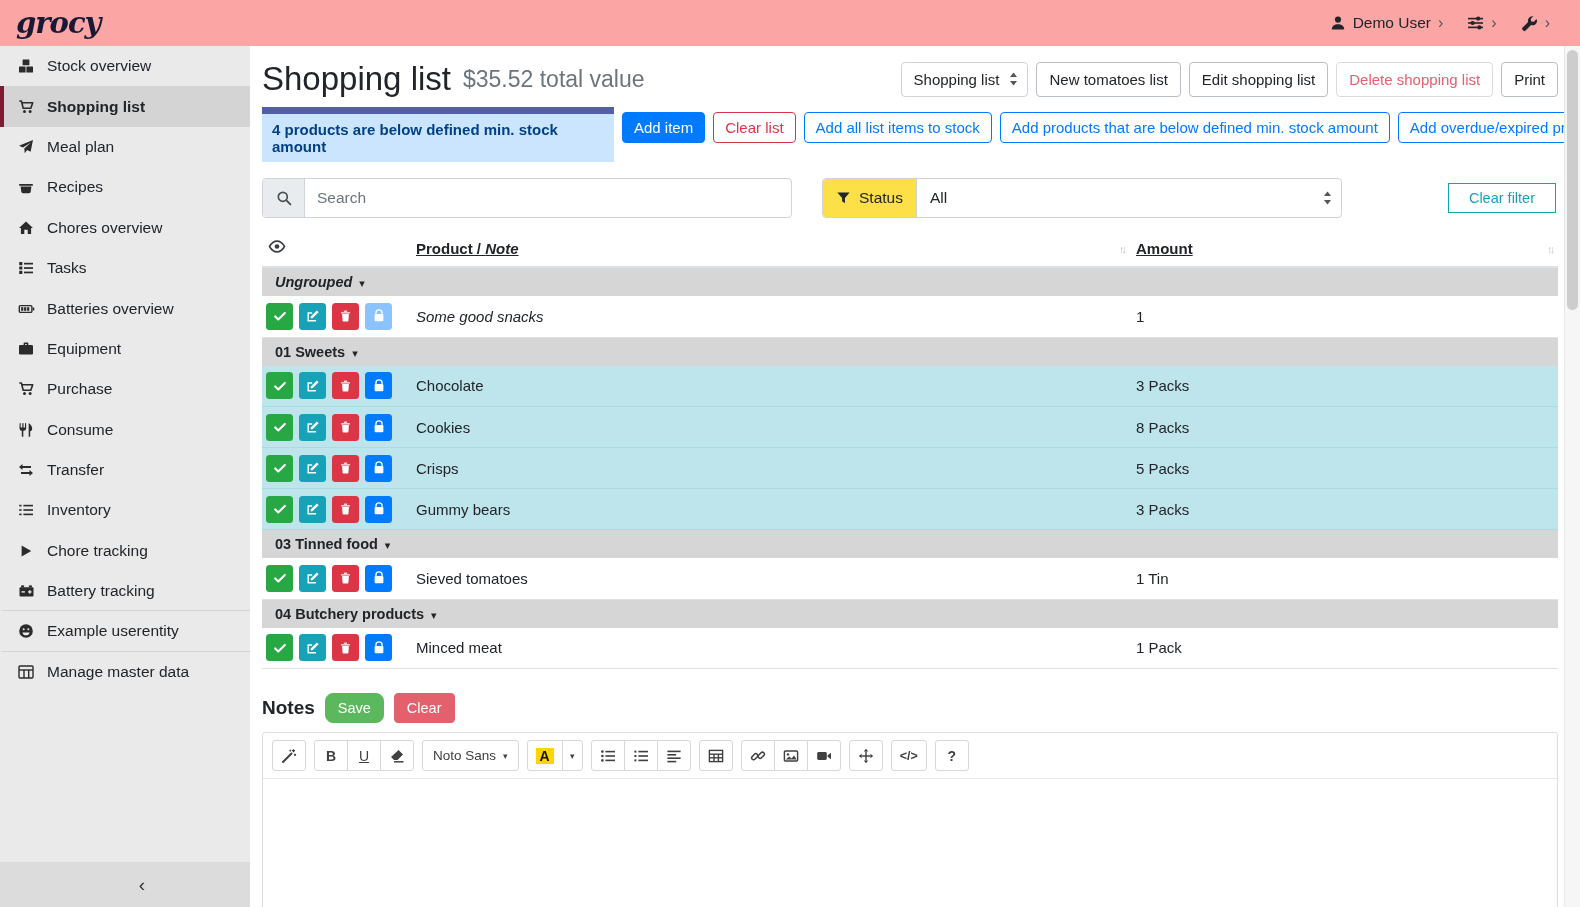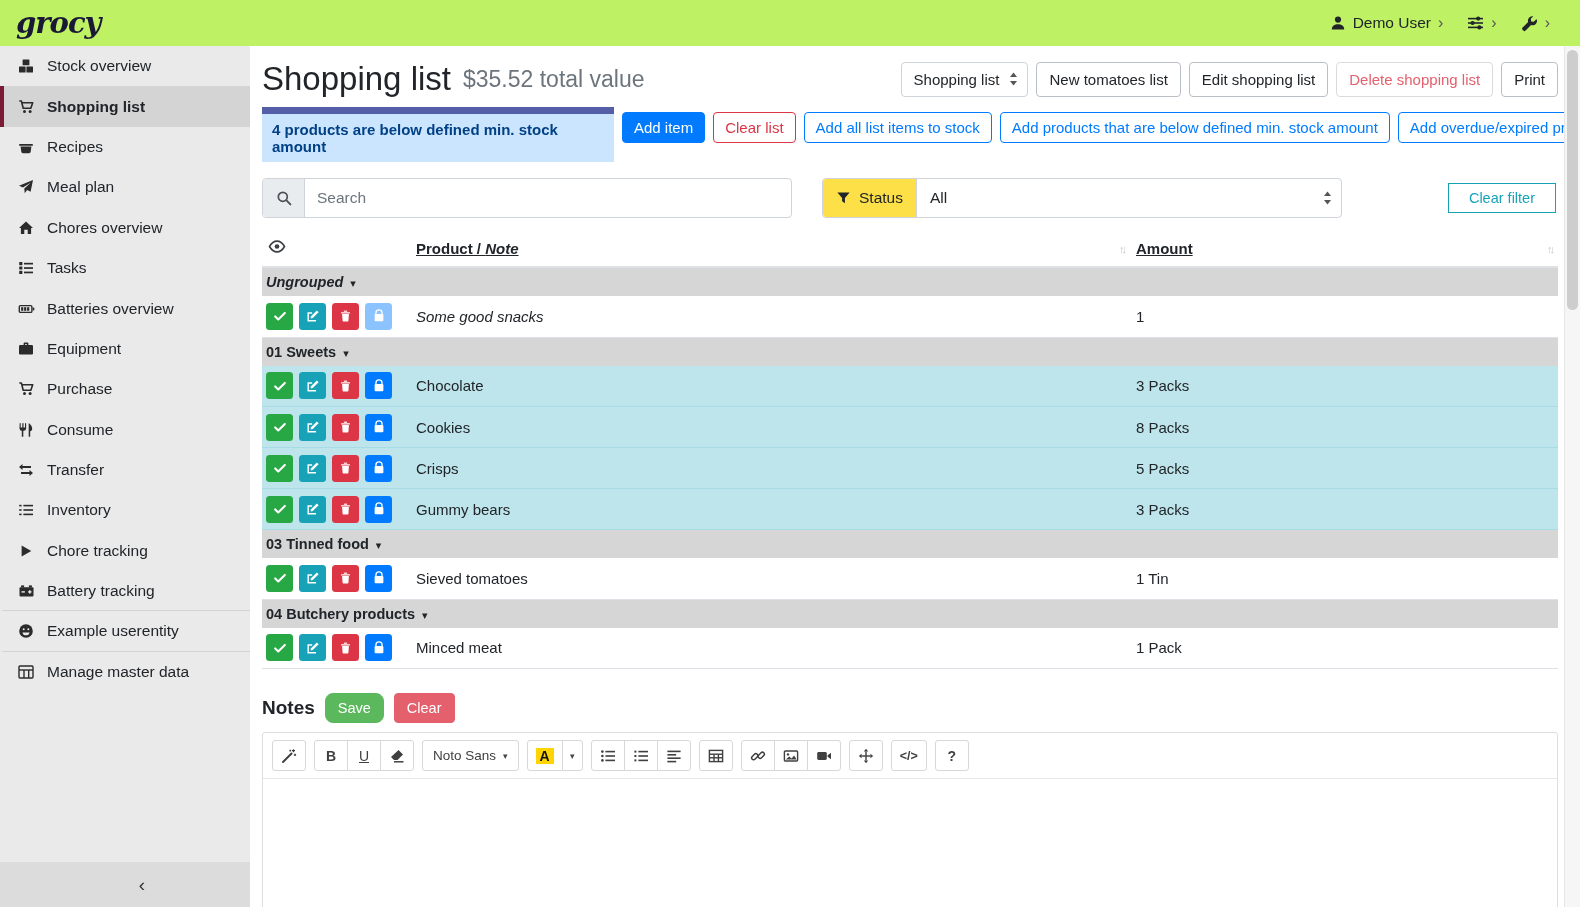--- a/index.html
+++ b/index.html
@@ -1,21 +1,21 @@
 <!DOCTYPE html>
 <html style="--primary: #007bff; --danger: #dc3545; --danger-light: #e4606d; --success: #28a745; --success-light: #5cb85c; --info: #17a2b8; --highlight-row: #bee5eb; --group-row: #d6d6d6; --sidebar-bg: #eaeaea; --sidebar-active-border: #7b1b34; --alert-bg: #cce5ff; --alert-text: #004085; --alert-bar: #555fa8; --logo: #1a1935; --highlight-yellow: #ffd400;"><head>
 <meta charset="utf-8">
 <style>
   * { box-sizing: border-box; margin: 0; padding: 0; }
   html,body { width:1580px; height:907px; overflow:hidden; }
   body { font-family:"Liberation Sans","DejaVu Sans",sans-serif; color:#212529; background:#fff; }
   .screen { position:relative; width:1580px; height:907px; overflow:hidden; background:#fff; }
 
   
-  .topbar { position:absolute; top:0; left:0; right:0; height:46px; background:#bef264; display:flex; align-items:center; z-index:6; }
+  .topbar { position:absolute; top:0; left:0; right:0; height:46px; background:#fca5a5; display:flex; align-items:center; z-index:6; }
   .logo { width:250px; padding-left:16px; font-family:"DejaVu Serif",serif; font-style:italic; font-weight:bold; font-size:29px; letter-spacing:-1px; color:var(--logo,#1a1935); }
   .topbar-right { margin-left:auto; display:flex; align-items:center; gap:24px; padding-right:30px; }
   .top-group { display:flex; align-items:center; gap:7px; cursor:pointer; font-size:15.5px; color:#212529; }
   .top-chevron { color:#555; font-size:16px; line-height:1; }
 
   
   .sidebar { position:absolute; top:46px; left:0; bottom:0; width:284px; background:var(--sidebar-bg,#eaeaea); }
   .side-item { display:flex; align-items:center; height:40.4px; padding-left:12px; padding-right:10px; gap:11px; font-size:15.5px; color:#212529; cursor:pointer; border-left:4px solid transparent; }
   .side-item.active { background:#d4d4d4; border-left-color:var(--sidebar-active-border,#7b1b34); font-weight:bold; }
   .side-item.divider { border-bottom:1px solid #d3d3d3; }
@@ -57,21 +57,21 @@
   .clear-filter { margin-left:auto; margin-right:2px; border:1px solid var(--info,#17a2b8); color:var(--info,#17a2b8); background:#fff; border-radius:0; padding:6px 20px; font-size:14.5px; cursor:pointer; }
 
   
   table.slist { width:100%; border-collapse:collapse; margin-top:15px; }
   table.slist th { text-align:left; font-size:15px; padding:6px 6px 9px 6px; border-bottom:2px solid #dee2e6;text-decoration:underline; }
   th.col-actions { width:148px; padding-left:8px; }
   th.col-product { width:720px; }
   th.col-amount { }
   .sort-icon { float:right; color:#c3c7cb; font-size:11px; letter-spacing:-3px; margin-top:3px; font-weight:normal; }
   .note-hdr { font-style:italic; }
-  tr.group-row td { background:var(--group-row,#d6d6d6); padding:6px 6px 6px 4px; font-size:14.5px; font-weight:bold; color:#212529; }
+  tr.group-row td { background:var(--group-row,#d6d6d6); padding:6px 6px 6px 13px; font-size:14.5px; font-weight:bold; color:#212529; }
   tr.group-row td .gl.it { font-style:italic; font-weight:600; }
   .caret { margin-left:7px; font-size:11px; color:#212529; }
   tr.item-row td { border-bottom:1px solid #dee2e6; height:41px; font-size:15px; vertical-align:middle; padding:0 6px; }
   tr.item-row td.cell-actions { padding-left:4px; white-space:nowrap; }
   tr.item-row.highlight td { background:var(--highlight-row,#bee5eb); border-bottom-color:#a8dce4; }
   td.cell-product.note { font-style:italic; }
   .abtn { width:27px; height:27px; border:none; border-radius:3.5px; display:inline-flex; align-items:center; justify-content:center; margin-right:6px; cursor:pointer; vertical-align:middle; }
   .abtn.check { background:var(--success,#28a745); }
   .abtn.edit  { background:var(--info,#17a2b8); }
   .abtn.trash { background:var(--danger,#dc3545); }
@@ -169,35 +169,35 @@
               <path d="M.8 2h2.1l1.8 7.2h7.6l1.9-5.4H3.6" fill="none" stroke="#2b2b2b" stroke-width="1.6" stroke-linejoin="round"></path>
               <circle cx="6" cy="12.6" r="1.5" fill="#2b2b2b"></circle>
               <circle cx="11.6" cy="12.6" r="1.5" fill="#2b2b2b"></circle>
             </svg>
           </span>
           <span class="side-label">Shopping list</span>
         </div>
         <div class="side-item">
           <span class="side-icon">
             <svg width="16" height="16" viewBox="0 0 16 16">
+              <path d="M15 1 1 6.8l3.9 1.8L13 3.4 6.3 9.6l.4 4.6 2.4-3.1 3.5 1.7z" fill="#2b2b2b"></path>
+            </svg>
+          </span>
+          <span class="side-label">Meal plan</span>
+        </div>
+        <div class="side-item">
+          <span class="side-icon">
+            <svg width="16" height="16" viewBox="0 0 16 16">
               <g fill="#2b2b2b">
                 <rect x="1" y="5" width="14" height="1.8" rx=".9"></rect>
                 <path d="M2.6 7.6h10.8l-.7 5.2a1.6 1.6 0 0 1-1.6 1.4H4.9a1.6 1.6 0 0 1-1.6-1.4z"></path>
               </g>
             </svg>
           </span>
           <span class="side-label">Recipes</span>
-        </div>
-        <div class="side-item">
-          <span class="side-icon">
-            <svg width="16" height="16" viewBox="0 0 16 16">
-              <path d="M15 1 1 6.8l3.9 1.8L13 3.4 6.3 9.6l.4 4.6 2.4-3.1 3.5 1.7z" fill="#2b2b2b"></path>
-            </svg>
-          </span>
-          <span class="side-label">Meal plan</span>
         </div>
         <div class="side-item">
           <span class="side-icon">
             <svg width="16" height="16" viewBox="0 0 16 16">
               <path d="M8 1.6 15 8h-1.9v6H9.7V9.8H6.3V14H2.9V8H1z" fill="#2b2b2b"></path>
             </svg>
           </span>
           <span class="side-label">Chores overview</span>
         </div>
         <div class="side-item">

